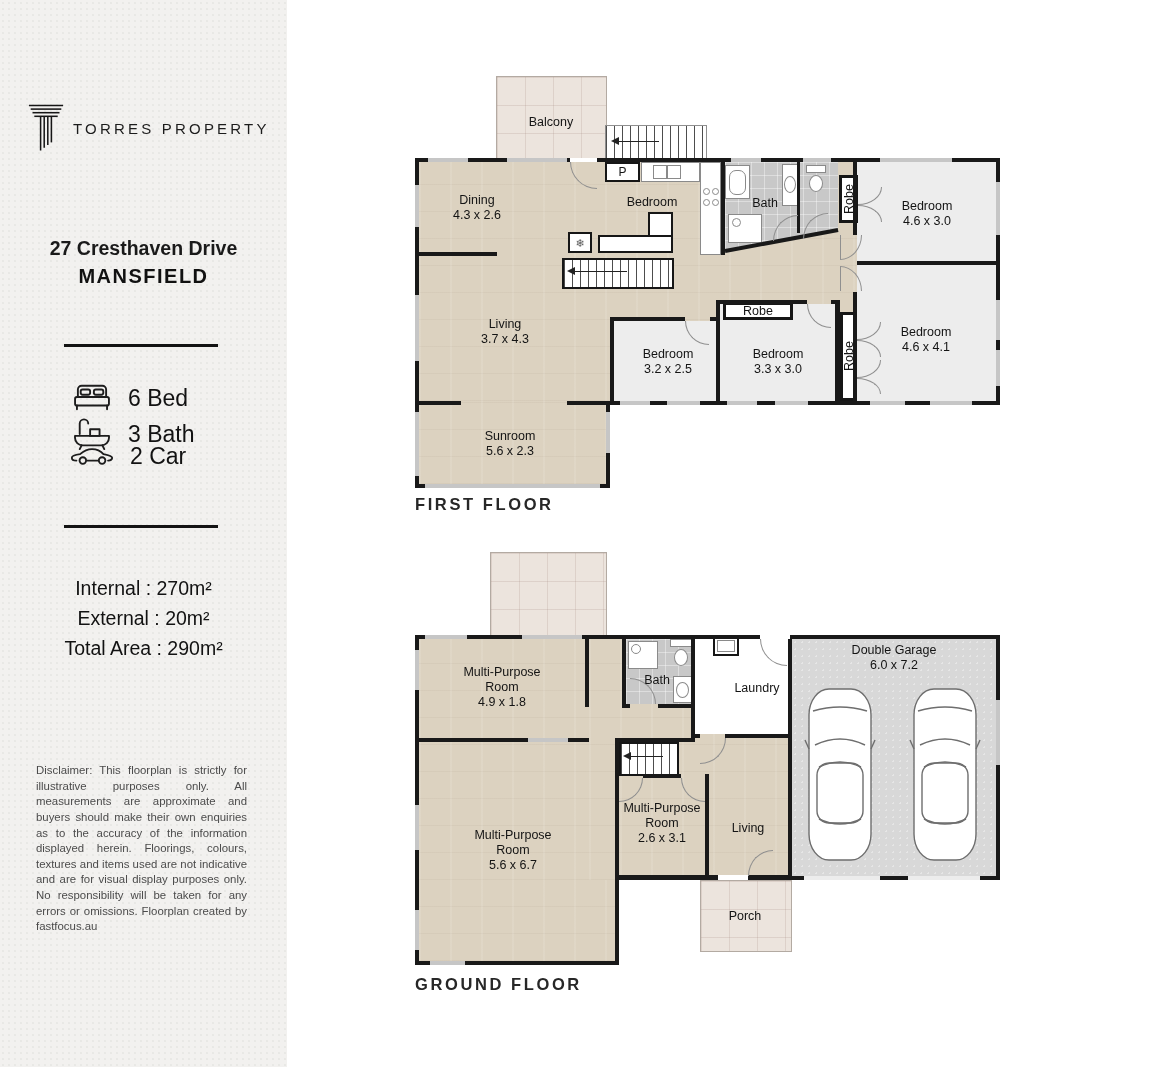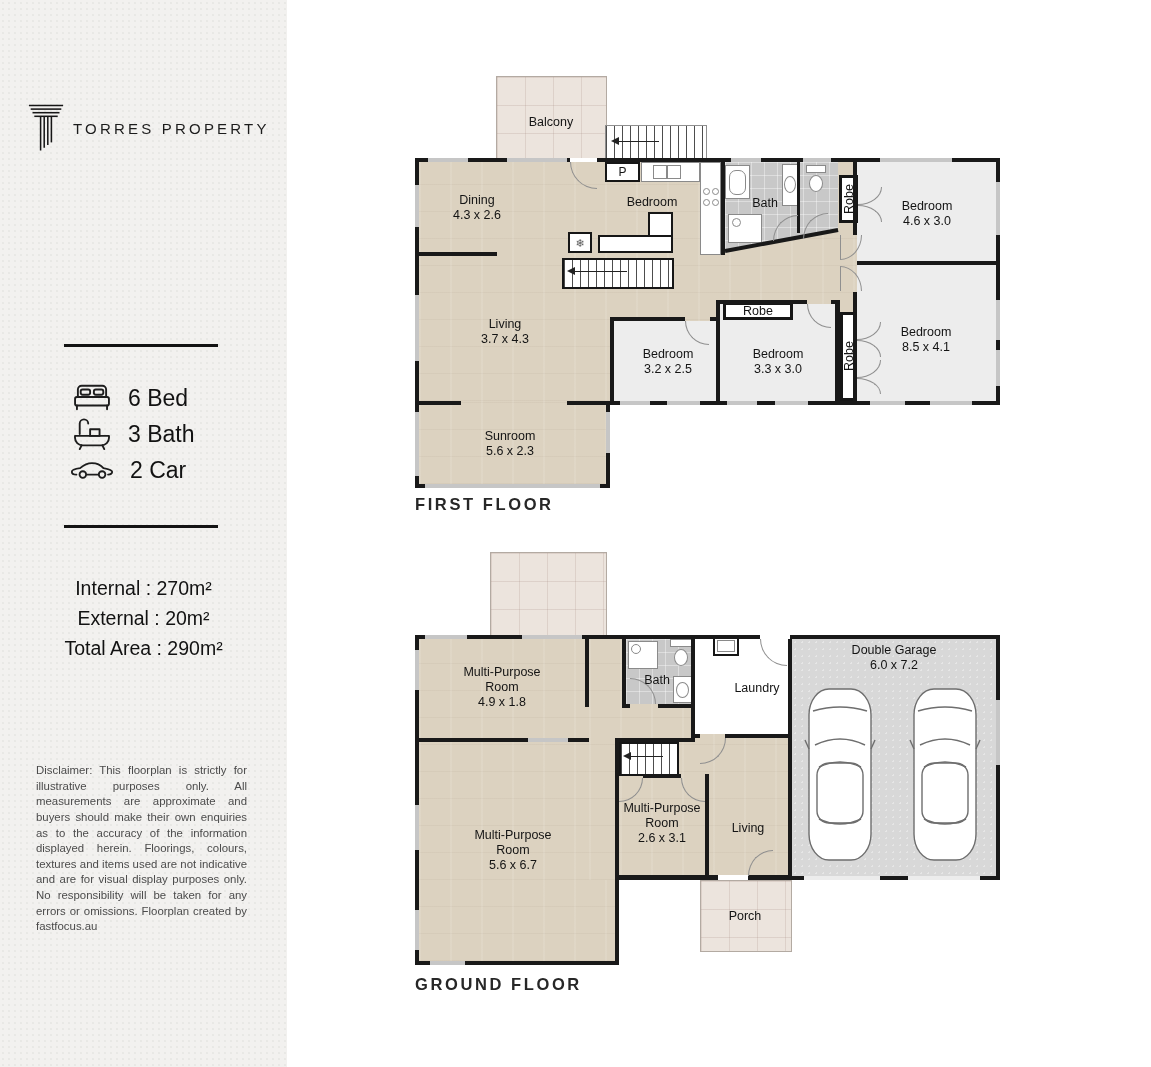--- a/index.html
+++ b/index.html
@@ -79,20 +79,22 @@
             <path d="M7,14 H33"></path>
           <path d="M14,14 V52"></path>
             <path d="M18,14 V49"></path>
             <path d="M22,14 V46"></path>
             <path d="M26,14 V43"></path>
         </svg>
       </span>
       <span class="brand">TORRES PROPERTY</span>
     </div>
 
+    <div class="addr1">27 Cresthaven Drive</div>
+    <div class="addr2">MANSFIELD</div>
 
     <div class="divider" style="top:344px;"></div>
 
     <div class="stats">
       <div class="stat-row" style="top:2px;">
         <span class="stat-ic">
           <svg width="42" height="32" viewBox="0 0 44 34" fill="none" stroke="#1d1d1d" stroke-width="2" stroke-linecap="round" stroke-linejoin="round">
             <path d="M7,16 V8 a4,4 0 0 1 4,-4 h22 a4,4 0 0 1 4,4 v8"></path>
             <rect x="10" y="8" width="10" height="5.5" rx="2"></rect>
             <rect x="24" y="8" width="10" height="5.5" rx="2"></rect>
@@ -106,21 +108,21 @@
         <span class="stat-ic">
           <svg width="42" height="34" viewBox="0 0 44 36" fill="none" stroke="#1d1d1d" stroke-width="2" stroke-linecap="round" stroke-linejoin="round">
             <path d="M9,18 V7 a4.5,4.5 0 0 1 9,0"></path>
             <path d="M4,20 h36 v2 a8,8 0 0 1 -8,8 h-20 a8,8 0 0 1 -8,-8 z"></path>
             <path d="M11,30 l-2,4 M33,30 l2,4"></path>
             <rect x="20" y="13" width="10" height="7"></rect>
           </svg>
         </span>
         <span class="stat-label">3 Bath</span>
       </div>
-      <div class="stat-row" style="top:74px;gap:16px;">
+      <div class="stat-row" style="top:60px;gap:16px;">
         <span class="stat-ic">
           <svg width="44" height="24" viewBox="0 0 48 24" fill="none" stroke="#1d1d1d" stroke-width="2" stroke-linecap="round" stroke-linejoin="round">
             <path d="M7,17 c-3,0 -5,-1.2 -5,-3.2 c0,-2 3.5,-3 9,-3.8 c4,-3.5 8,-5.5 13,-5.5 c5.5,0 9.5,2 12.5,5.5 c5,1 9.5,2 9.5,4 c0,1.8 -2,3 -4.5,3"></path>
             <circle cx="14" cy="17" r="3.6"></circle>
               <circle cx="35" cy="17" r="3.6"></circle>
             <path d="M18.5,17 h12.5"></path>
           </svg>
         </span>
         <span class="stat-label">2 Car</span>
       </div>
@@ -257,21 +259,21 @@
     </div>
     <div class="rm vert" style="left:433.5px;top:124px;">
       <span>Robe</span>
     </div>
     <div class="rm" style="left:512px;top:139px;">
       <span>Bedroom</span>
       <span>4.6 x 3.0</span>
     </div>
     <div class="rm" style="left:511px;top:265px;">
       <span>Bedroom</span>
-      <span>8.5 x 4.1</span>
+      <span>4.6 x 4.1</span>
     </div>
     <div class="rm vert" style="left:433.5px;top:281px;">
       <span>Robe</span>
     </div>
     <div class="rm" style="left:343px;top:236px;">
       <span>Robe</span>
     </div>
     <div class="rm" style="left:363px;top:287px;">
       <span>Bedroom</span>
       <span>3.3 x 3.0</span>

